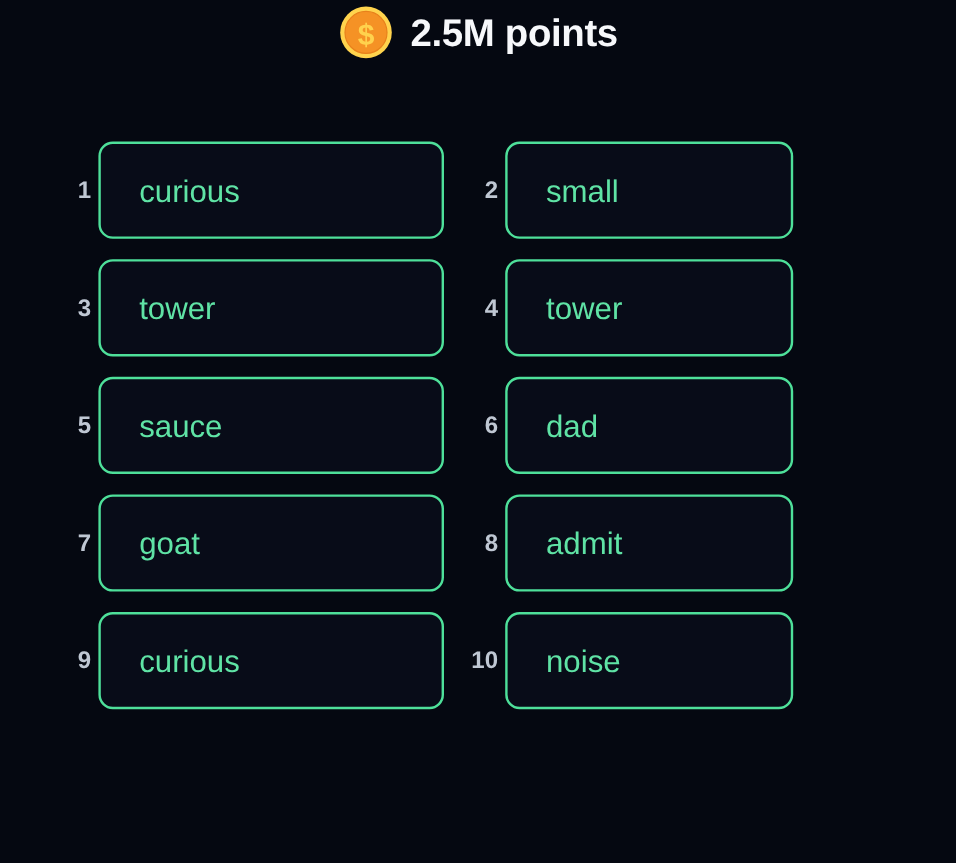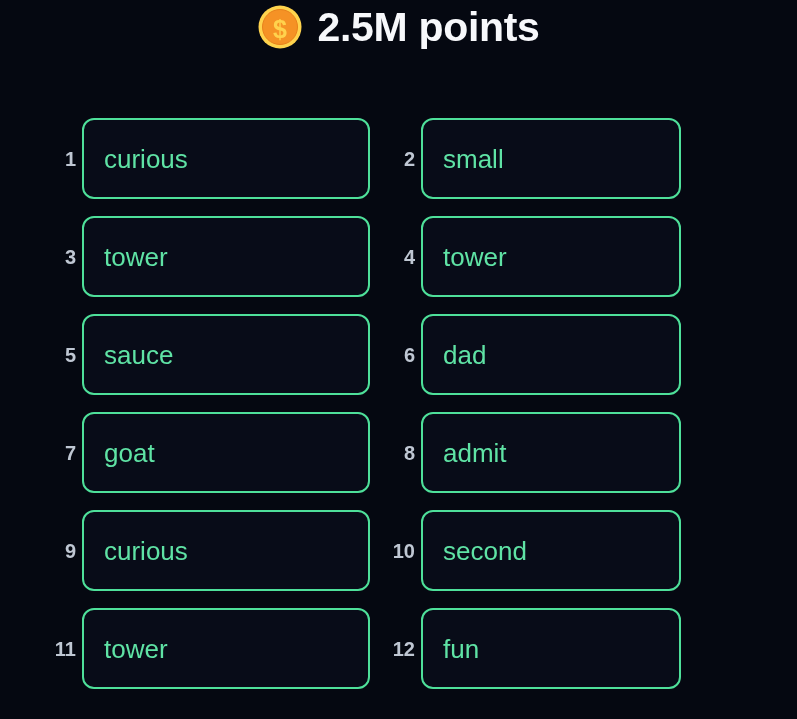--- a/index.html
+++ b/index.html
@@ -32,21 +32,21 @@
 
   #coin-icon {
     width: 46px;
     height: 46px;
     margin-top: 1px;
     flex: 0 0 auto;
     display: block;
   }
 
   #score-text {
-    font-size: 41px;
+    font-size: 32px;
     font-weight: bold;
     color: #f7f8fb;
     letter-spacing: -0.3px;
     line-height: 1;
     white-space: nowrap;
     margin-top: 2px;
   }
 
   
   #word-grid {
@@ -82,26 +82,26 @@
     flex: 0 0 auto;
   }
 
   .word-box {
     height: 81px;
     border: 2.5px solid #4ee09a;
     border-radius: 12px;
     background: #080c18;
     display: flex;
     align-items: center;
-    padding: 0 20px;
+    padding: 0 32px;
     flex: 0 0 auto;
   }
 
   .word-box.w-left  { width: 288px; }
-  .word-box.w-right { width: 260px; }
+  .word-box.w-right { width: 240px; }
 
   .word-text {
     font-size: 26px;
     color: #5fe3a5;
     line-height: 1;
     white-space: nowrap;
   }
 </style>
 </head>
 <body>
@@ -184,33 +184,19 @@
   <div class="word-row">
     <div class="word-cell col-left">
       <span class="word-index">9</span>
       <div class="word-box w-left">
         <span class="word-text">curious</span>
       </div>
     </div>
     <div class="word-cell col-right">
       <span class="word-index">10</span>
       <div class="word-box w-right">
-        <span class="word-text">second</span>
-      </div>
-    </div>
-  </div>
-
-  <div class="word-row">
-    <div class="word-cell col-left">
-      <span class="word-index">11</span>
-      <div class="word-box w-left">
-        <span class="word-text">tower</span>
-      </div>
-    </div>
-    <div class="word-cell col-right">
-      <span class="word-index">12</span>
-      <div class="word-box w-right">
-        <span class="word-text">fun</span>
-      </div>
-    </div>
-  </div>
+        <span class="word-text">noise</span>
+      </div>
+    </div>
+  </div>
+
 
 </div>
 
 </body></html>

